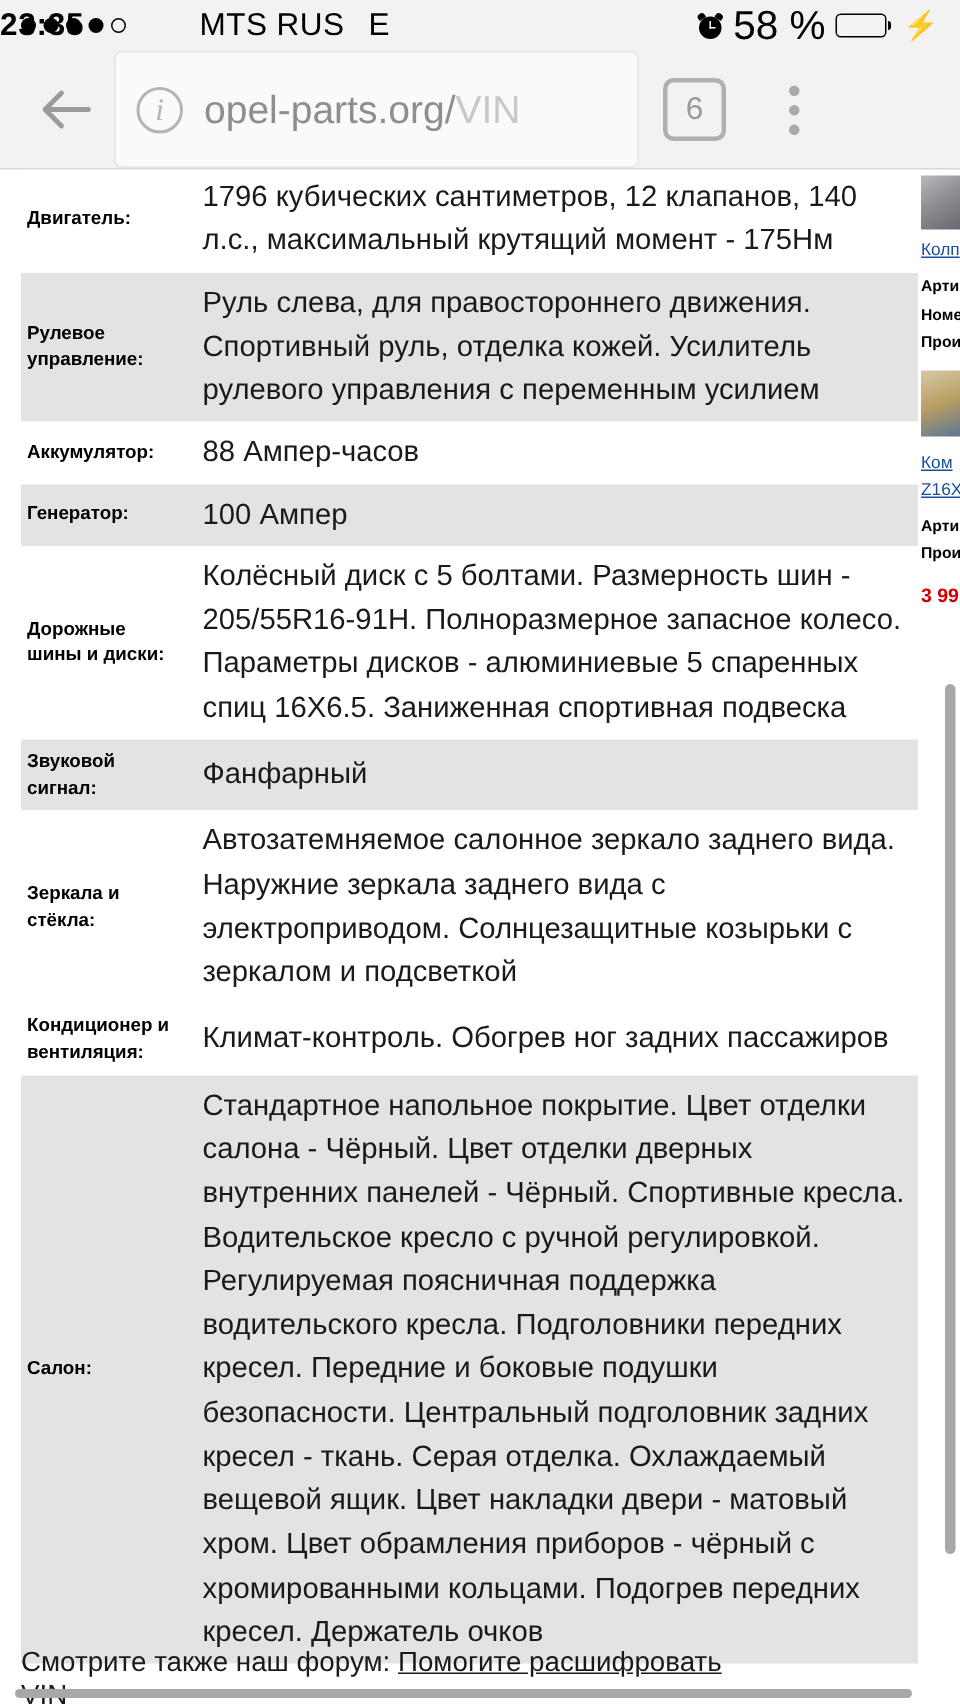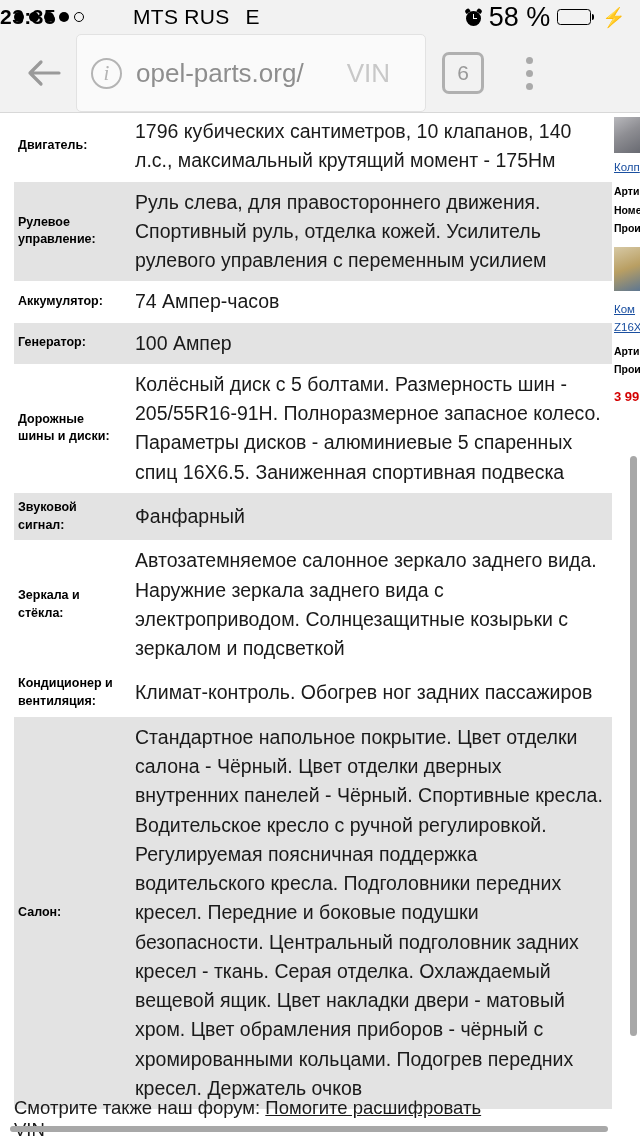--- a/index.html
+++ b/index.html
@@ -95,21 +95,21 @@
     border: 2.4px solid #b4b4b4; border-radius: 50%;
     display: flex; align-items: center; justify-content: center;
     color: #b4b4b4; font-size: 21px; font-style: italic;
     font-family: "Liberation Serif", serif;
     margin-right: 14px;
   }
   .url-text {
     font-size: 26px; color: #8e8e8e;
     white-space: nowrap; overflow: hidden;
   }
-  .url-text .faded { color: #c8c8c8; margin-left: 43px; }
+  .url-text .faded { color: #c8c8c8; }
   .tabs-btn {
     width: 42px; height: 42px; flex: 0 0 auto;
     border: 3px solid #b0b0b0; border-radius: 7px;
     display: flex; align-items: center; justify-content: center;
     font-size: 21px; color: #9a9a9a;
     margin-right: 30px;
   }
   .menu-btn {
     width: 30px; height: 42px; flex: 0 0 auto;
     display: flex; flex-direction: column; align-items: center;
@@ -269,29 +269,29 @@
   </div>
 </div>
 
 <div class="page">
   <div class="content-wrap">
 
     <table class="spec-table">
       <tbody id="spec-body">
           <tr class="odd">
             <td class="lbl">Двигатель:</td>
-            <td class="val">1796 кубических сантиметров, 10 клапанов, 140 л.с., максимальный крутящий момент - 175Нм</td>
+            <td class="val">1796 кубических сантиметров, 12 клапанов, 140 л.с., максимальный крутящий момент - 175Нм</td>
           </tr>
           <tr class="even">
             <td class="lbl">Рулевое управление:</td>
             <td class="val">Руль слева, для правостороннего движения. Спортивный руль, отделка кожей. Усилитель рулевого управления с переменным усилием</td>
           </tr>
           <tr class="odd">
             <td class="lbl">Аккумулятор:</td>
-            <td class="val">74 Ампер-часов</td>
+            <td class="val">88 Ампер-часов</td>
           </tr>
           <tr class="even">
             <td class="lbl">Генератор:</td>
             <td class="val">100 Ампер</td>
           </tr>
           <tr class="odd">
             <td class="lbl">Дорожные шины и диски:</td>
             <td class="val">Колёсный диск с 5 болтами. Размерность шин - 205/55R16-91H. Полноразмерное запасное колесо. Параметры дисков - алюминиевые 5 спаренных спиц 16X6.5. Заниженная спортивная подвеска</td>
           </tr>
           <tr class="even">

